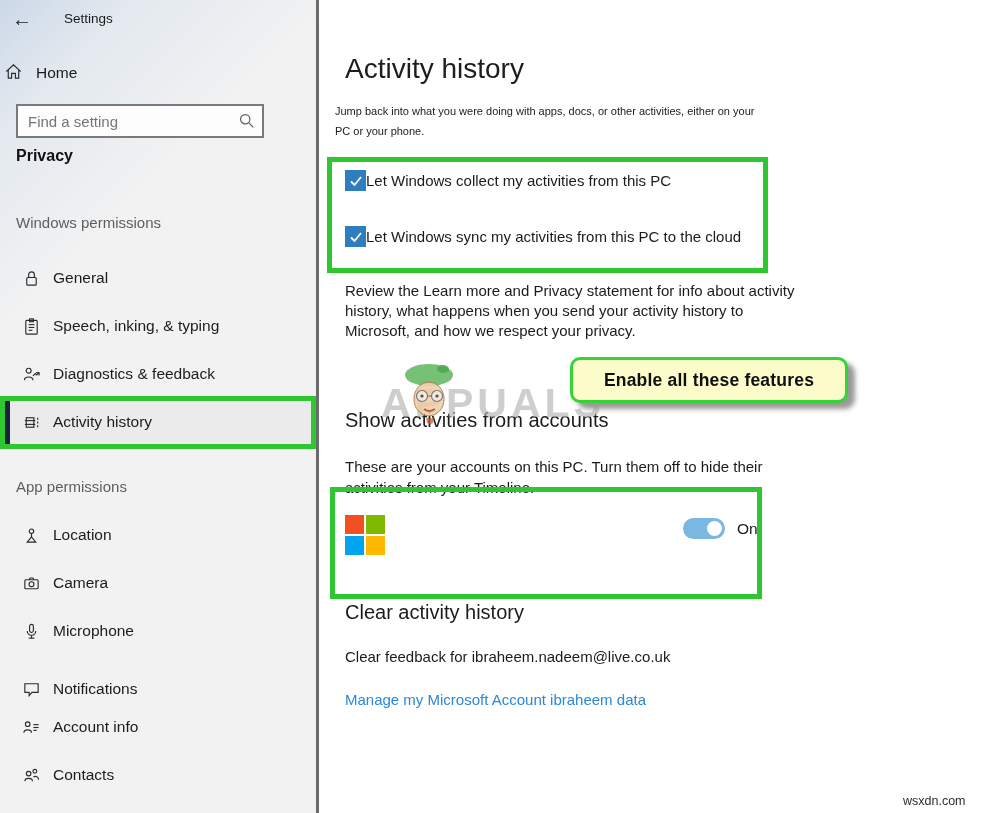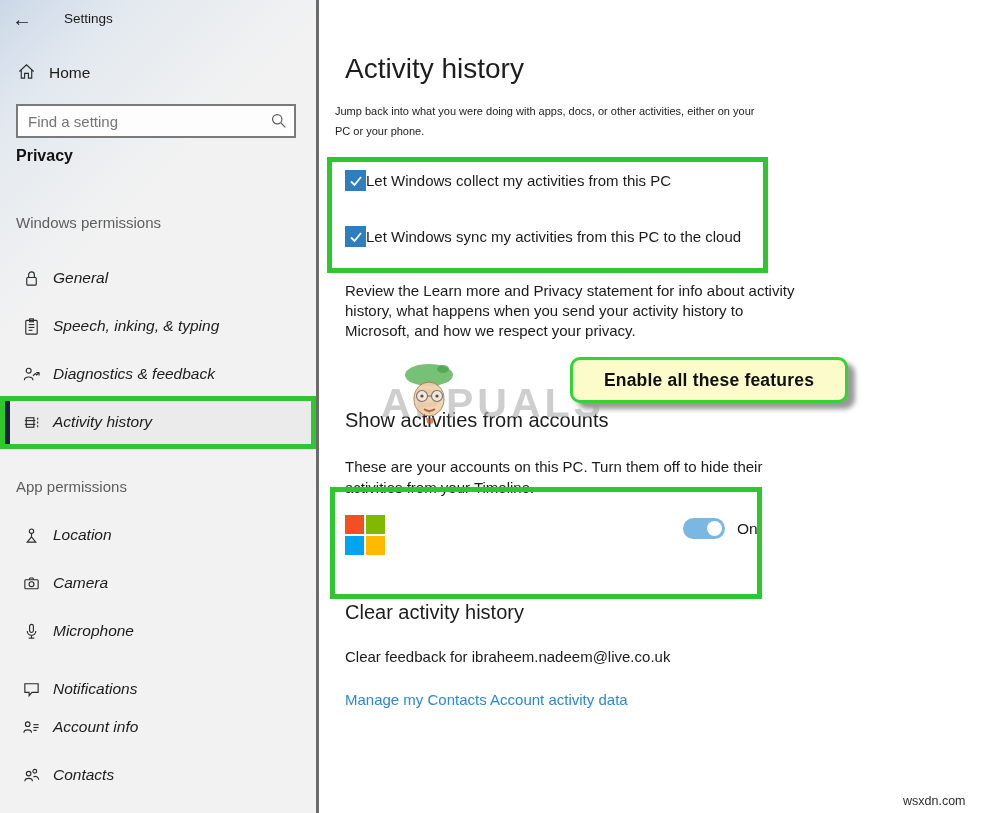--- a/index.html
+++ b/index.html
@@ -8,32 +8,32 @@
   #stage { position:relative; width:989px; height:813px; background:#fff; }
 
   
   #sidebar { position:absolute; left:0; top:0; width:316px; height:813px;
     background:linear-gradient(135deg,#ccd8e8 0%,#e3e9ef 12%,#f2f2f2 30%,#f2f2f2 100%); }
   #scrollbar { position:absolute; left:316px; top:0; width:3px; height:813px; background:#6b6b6b; }
   .titlebar { position:absolute; top:6px; left:0; width:316px; height:30px; }
   .back-btn { position:absolute; left:12px; top:2px; font-size:20px; color:#1a1a1a; cursor:pointer; }
   .win-title { position:absolute; left:64px; top:5px; font-size:13.5px; color:#1a1a1a; }
   .home-row { position:absolute; left:0; top:52px; width:316px; height:42px;
-    display:flex; align-items:center; padding-left:17px; }
+    display:flex; align-items:center; padding-left:4px; }
   .home-row .lbl { margin-left:13px; font-size:15.5px; }
-  .search-wrap { position:absolute; left:16px; top:104px; width:280px; height:34px; }
+  .search-wrap { position:absolute; left:16px; top:104px; width:248px; height:34px; }
   .search-wrap input { width:100%; height:100%; border:2px solid #7a7a7a; background:#fdfdfd;
     font-family:"Liberation Sans",sans-serif; font-size:15px; color:#555; padding:0 34px 0 10px; outline:none; }
   .search-ic { position:absolute; right:9px; top:8px; }
   .page-title { position:absolute; left:16px; top:147px; font-size:16px; font-weight:bold; color:#111; }
   .group-hdr { position:absolute; left:16px; font-size:15px; color:#5e5e5e; }
   .nav-item { position:absolute; left:0; width:316px; height:48px; display:flex; align-items:center;
     padding-left:20px; cursor:pointer; }
   .nav-item .ic { width:22px; display:flex; justify-content:center; }
-  .nav-item .lbl { margin-left:11px; font-size:15.5px; color:#1c1c1c;font-style:italic; }
+  .nav-item .lbl { margin-left:11px; font-size:15.5px; color:#1c1c1c; }
   .nav-item.selected { background:#ebebeb; }
   .accent-bar { position:absolute; left:5px; top:399px; width:5px; height:46px; background:#18223c; z-index:3; }
   svg.glyph { stroke:#2b2b2b; stroke-width:1.2; fill:none; }
 
   
   .main-title { position:absolute; left:345px; top:53px; font-size:28px; font-weight:300; color:#1d1d1d; }
   .intro { position:absolute; left:335px; top:102px; width:428px; font-size:11px; line-height:19.5px; }
   .chk-row { position:absolute; left:345px; display:flex; align-items:flex-start; }
   .chk-box { width:21px; height:21px; background:#2d7dbf; display:flex; align-items:center; justify-content:center; flex:none; cursor:pointer; }
   .chk-row .lbl { font-size:15px; padding-top:2px; }
@@ -256,21 +256,21 @@
     <div class="sq-bl"></div>
     <div class="sq-br"></div>
   </div>
   <div class="toggle">
     <div class="knob"></div>
   </div>
   <div class="toggle-state">On</div>
 
   <div class="sub-hdr" style="top:601px">Clear activity history</div>
   <div class="clear-text">Clear feedback for ibraheem.nadeem@live.co.uk</div>
-  <div class="link">Manage my Contacts Account activity data</div>
+  <div class="link">Manage my Microsoft Account ibraheem data</div>
 
   <div class="wm-brand">APPUALS</div>
   <div class="wm-mascot">
     <svg width="62" height="78" viewBox="0 0 62 78">
       <ellipse cx="30" cy="16" rx="24" ry="11" fill="#4cae4c" opacity="0.85"></ellipse>
       <ellipse cx="44" cy="10" rx="6" ry="4" fill="#3d9c3d" opacity="0.85"></ellipse>
       <ellipse cx="30" cy="40" rx="15" ry="17" fill="#f0cba4" stroke="#9a6a35" stroke-width="1" opacity="0.9"></ellipse>
       <circle cx="23" cy="37" r="5.5" fill="rgba(255,255,255,0.55)" stroke="#6b6b6b" stroke-width="1.2"></circle>
       <circle cx="38" cy="37" r="5.5" fill="rgba(255,255,255,0.55)" stroke="#6b6b6b" stroke-width="1.2"></circle>
       <line x1="28.5" y1="37" x2="32.5" y2="37" stroke="#6b6b6b" stroke-width="1.2"></line>

